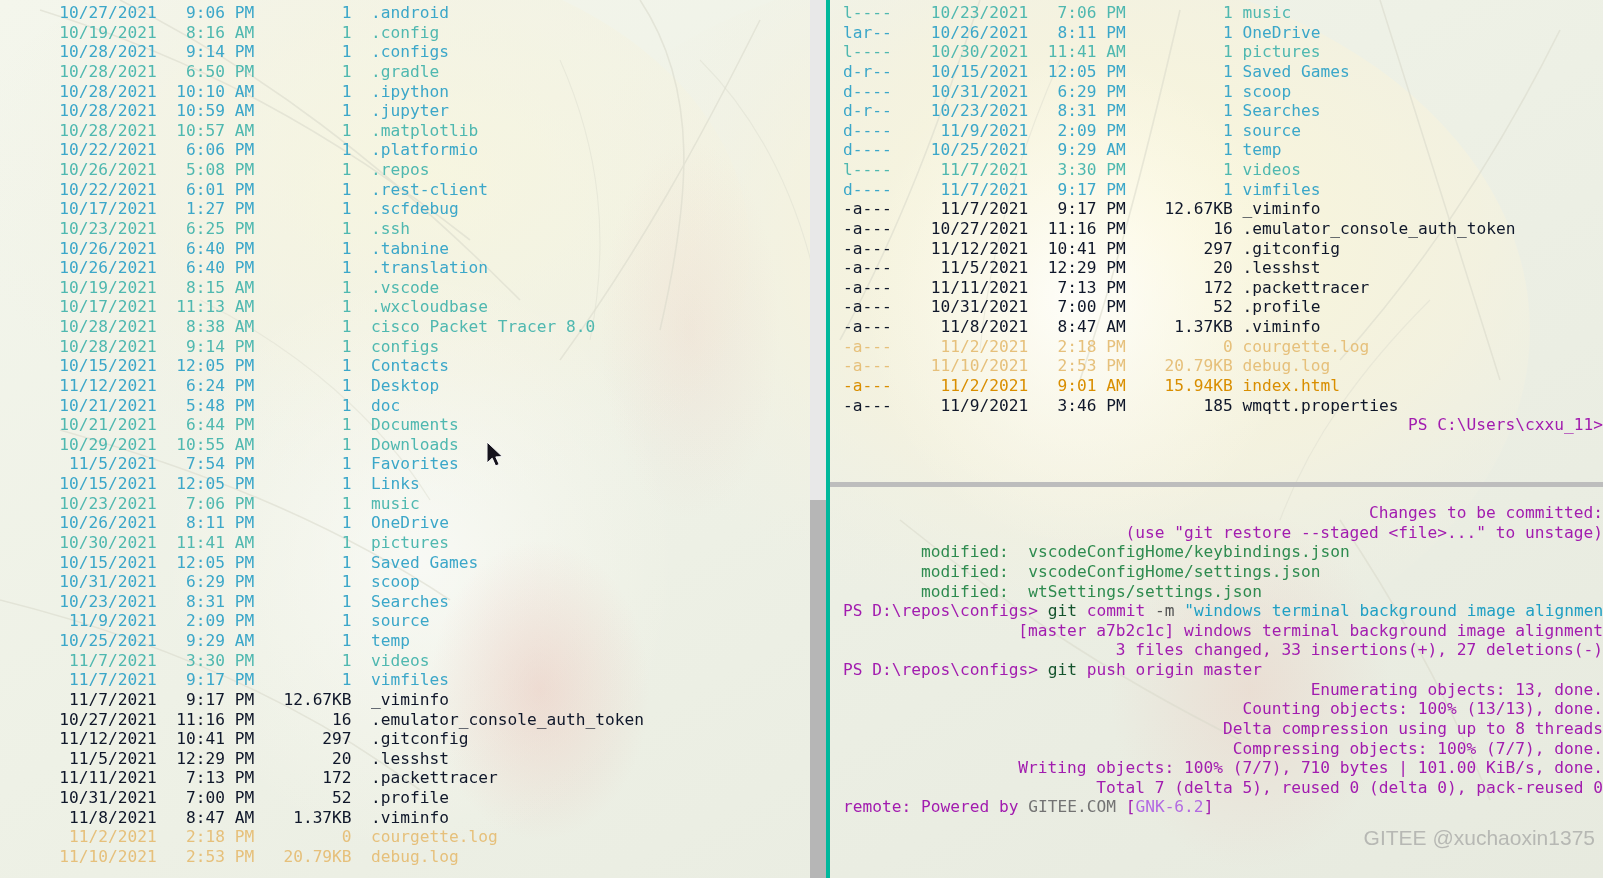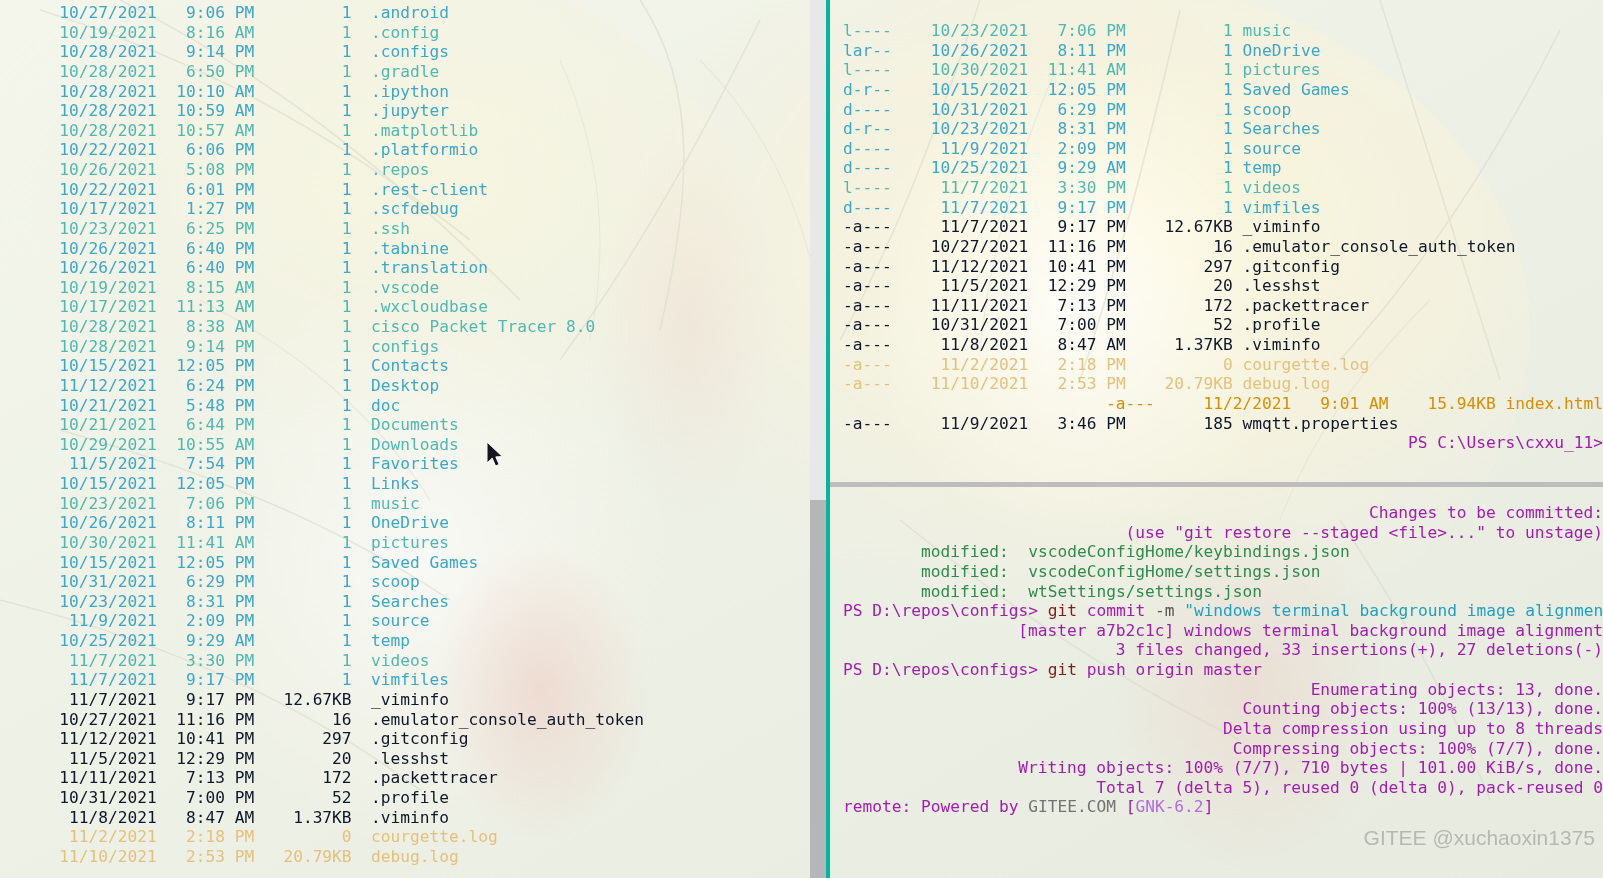--- a/index.html
+++ b/index.html
@@ -40,21 +40,21 @@
     letter-spacing:0px;
     white-space:pre;
   }
 
   #pane-left   { left:0;    top:0;   width:810px;  height:878px; }
   #pane-files  { left:830px; top:0;  width:773px;  height:484px; }
   #pane-git    { left:830px; top:487px; width:773px; height:391px; }
 
   
   #pane-left .pane-content  { padding-left:2px; padding-top:3px;margin-left:28px; }
-  #pane-files .pane-content { padding-left:13px; padding-top:21px; }
+  #pane-files .pane-content { padding-left:13px; padding-top:3px; }
   #pane-git .pane-content   { padding-left:13px; padding-top:16px; }
 
   
   .scrollbar {
     position:absolute;
     left:810px; top:0;
     width:16px; height:878px;
     background:#e8e8e8;
     z-index:3;
   }
@@ -79,23 +79,23 @@
     width:773px; height:5px;
     background:#bdbdbd;
     z-index:4;
   }
 
   
   .c-dir-a   { color:#3ba7c9; }            
   .c-dir-b   { color:#4fb8b0; }            
   .c-file    { color:#0f172a; }            
   .c-log     { color:#e6c07b; }            
-  .c-hl      { color:#d98e00;text-align:right; }            
+  .c-hl      { color:#d98e00; }            
   .c-prompt  { color:#a21caf;text-align:right; }
-  .c-git     { color:#7f1d1d; }            
+  .c-git     { color:#14532d; }            
   .c-param   { color:#555555; }            
   .c-str     { color:#1f9fc4; }            
   .c-green   { color:#2e8b4f; }            
   .c-purple  { color:#b36ae2; }            
   .c-gitee   { color:#737373; }
 
   .row { display:block; }
 
   
   .cursor {

